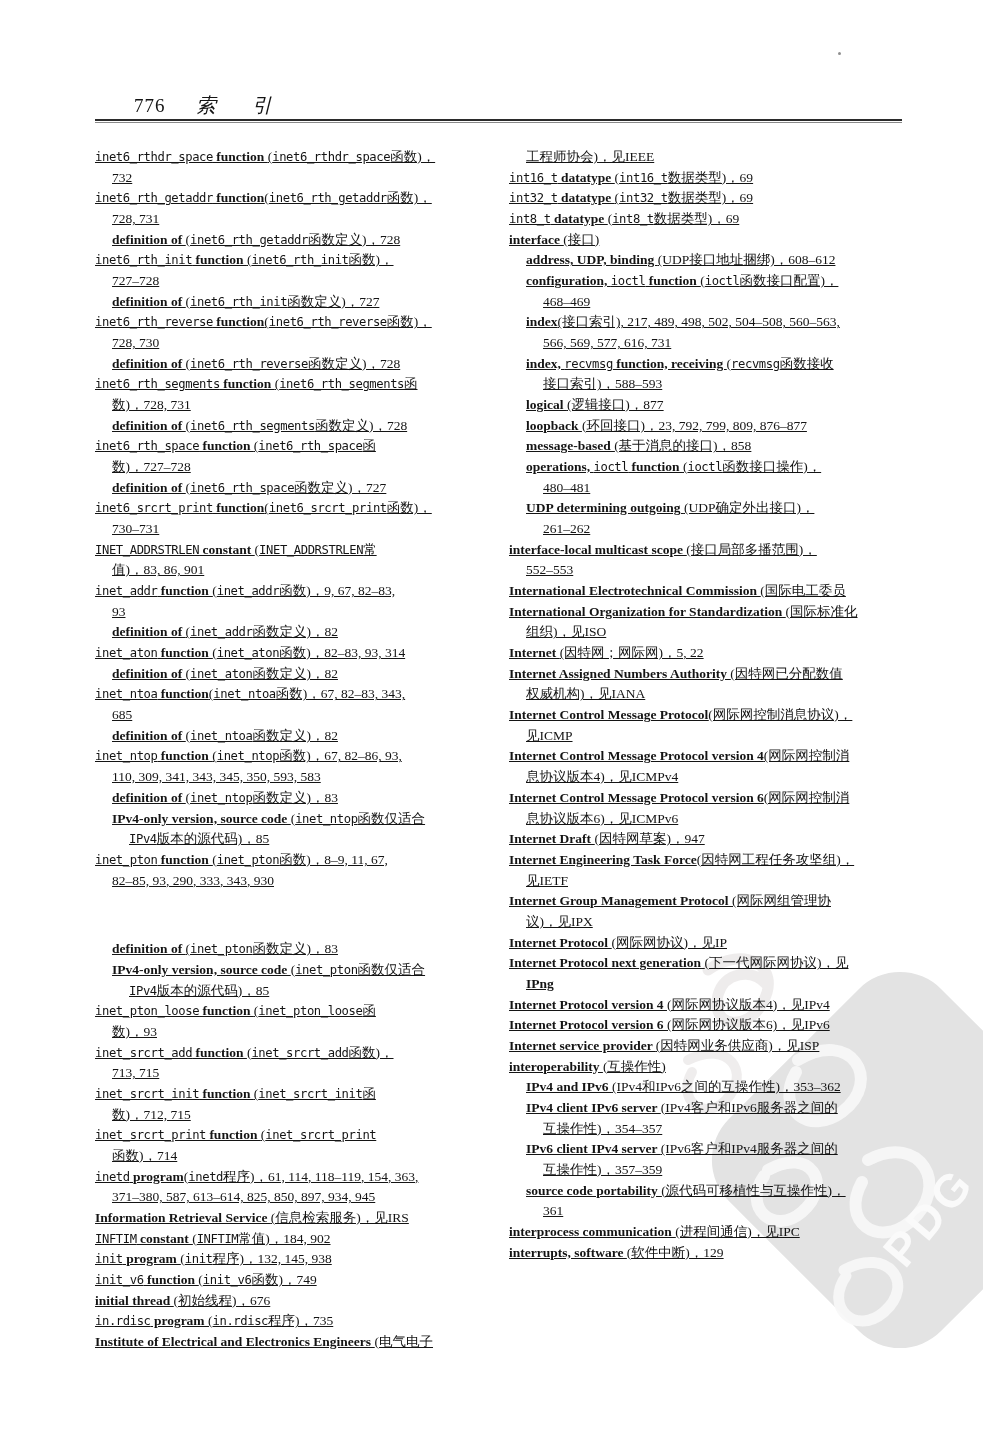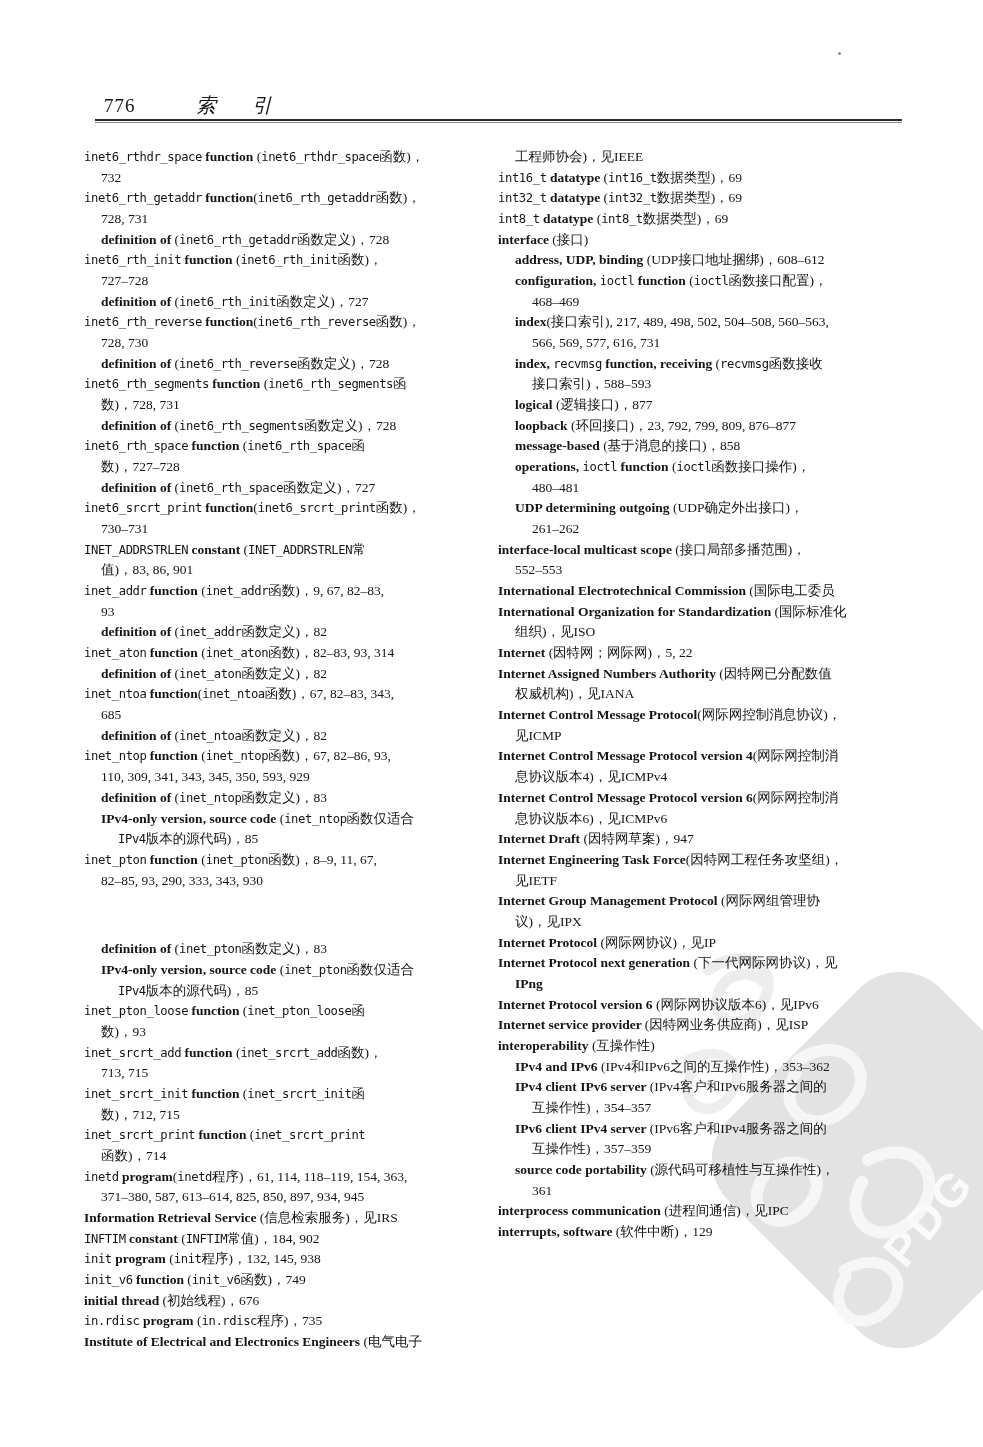--- a/index.html
+++ b/index.html
@@ -2,28 +2,28 @@
 <html><head>
 <meta charset="utf-8">
 <style>
   html,body{margin:0;padding:0;background:#ffffff;}
   .page{
     position:relative;width:983px;height:1447px;background:#ffffff;
     overflow:hidden;font-family:"Liberation Serif","DejaVu Serif",serif;
     color:#141414;
   }
   
-  .pagenum{position:absolute;left:104px;top:95px;font-size:19px;letter-spacing:1px;}
+  .pagenum{position:absolute;left:134px;top:95px;font-size:19px;letter-spacing:1px;}
   .hdr-char1{position:absolute;left:196px;top:92px;font-size:20px;font-style:italic;}
   .hdr-char2{position:absolute;left:252px;top:92px;font-size:20px;font-style:italic;}
   .rule{position:absolute;left:95px;top:119px;width:807px;height:2px;background:#2b2b2b;}
   .rule2{position:absolute;left:95px;top:122px;width:807px;height:1px;background:#8a8a8a;}
   .speck{position:absolute;left:838px;top:52px;width:3px;height:3px;border-radius:50%;background:#8f8f8f;}
   
-  .columns{position:absolute;left:84px;top:147px;width:812px;display:flex;z-index:3;}
+  .columns{position:absolute;left:95px;top:147px;width:812px;display:flex;z-index:3;text-decoration:underline;}
   .col{width:393px;}
   .col.right{width:398px;margin-left:21px;}
   .line{white-space:nowrap;height:20.68px;line-height:20.68px;font-size:13.5px;}
   .seg-code{font-family:"DejaVu Sans Mono","Liberation Mono",monospace;font-size:12.2px;letter-spacing:-0.4px;}
   .seg-roman{font-weight:bold;}
   .seg-plain{font-weight:normal;}
   
   .wm-diamond{
     position:absolute;left:750px;top:1010px;width:300px;height:300px;
     background:#e3e3e3;border-radius:58px;transform:rotate(45deg);z-index:0;
@@ -86,21 +86,21 @@
         <div class="line" style="padding-left: 17px;"><span class="seg-plain">值)，83, 86, 901</span></div>
         <div class="line" style="padding-left: 0px;"><span class="seg-code">inet_addr</span><span class="seg-roman"> function </span><span class="seg-plain">(</span><span class="seg-code">inet_addr</span><span class="seg-plain">函数)，9, 67, 82–83,</span></div>
         <div class="line" style="padding-left: 17px;"><span class="seg-plain">93</span></div>
         <div class="line" style="padding-left: 17px;"><span class="seg-roman">definition of </span><span class="seg-plain">(</span><span class="seg-code">inet_addr</span><span class="seg-plain">函数定义)，82</span></div>
         <div class="line" style="padding-left: 0px;"><span class="seg-code">inet_aton</span><span class="seg-roman"> function </span><span class="seg-plain">(</span><span class="seg-code">inet_aton</span><span class="seg-plain">函数)，82–83, 93, 314</span></div>
         <div class="line" style="padding-left: 17px;"><span class="seg-roman">definition of </span><span class="seg-plain">(</span><span class="seg-code">inet_aton</span><span class="seg-plain">函数定义)，82</span></div>
         <div class="line" style="padding-left: 0px;"><span class="seg-code">inet_ntoa</span><span class="seg-roman"> function</span><span class="seg-plain">(</span><span class="seg-code">inet_ntoa</span><span class="seg-plain">函数)，67, 82–83, 343,</span></div>
         <div class="line" style="padding-left: 17px;"><span class="seg-plain">685</span></div>
         <div class="line" style="padding-left: 17px;"><span class="seg-roman">definition of </span><span class="seg-plain">(</span><span class="seg-code">inet_ntoa</span><span class="seg-plain">函数定义)，82</span></div>
         <div class="line" style="padding-left: 0px;"><span class="seg-code">inet_ntop</span><span class="seg-roman"> function </span><span class="seg-plain">(</span><span class="seg-code">inet_ntop</span><span class="seg-plain">函数)，67, 82–86, 93,</span></div>
-        <div class="line" style="padding-left: 17px;"><span class="seg-plain">110, 309, 341, 343, 345, 350, 593, 929</span></div>
+        <div class="line" style="padding-left: 17px;"><span class="seg-plain">110, 309, 341, 343, 345, 350, 593, 583</span></div>
         <div class="line" style="padding-left: 17px;"><span class="seg-roman">definition of </span><span class="seg-plain">(</span><span class="seg-code">inet_ntop</span><span class="seg-plain">函数定义)，83</span></div>
         <div class="line" style="padding-left: 17px;"><span class="seg-roman">IPv4-only version, source code </span><span class="seg-plain">(</span><span class="seg-code">inet_ntop</span><span class="seg-plain">函数仅适合</span></div>
         <div class="line" style="padding-left: 34px;"><span class="seg-code">IPv4</span><span class="seg-plain">版本的源代码)，85</span></div>
         <div class="line" style="padding-left: 0px;"><span class="seg-code">inet_pton</span><span class="seg-roman"> function </span><span class="seg-plain">(</span><span class="seg-code">inet_pton</span><span class="seg-plain">函数)，8–9, 11, 67,</span></div>
         <div class="line" style="padding-left: 17px;"><span class="seg-plain">82–85, 93, 290, 333, 343, 930</span></div>
         <div class="line" style="padding-left: 17px; margin-top: 48px;"><span class="seg-roman">definition of </span><span class="seg-plain">(</span><span class="seg-code">inet_pton</span><span class="seg-plain">函数定义)，83</span></div>
         <div class="line" style="padding-left: 17px;"><span class="seg-roman">IPv4-only version, source code </span><span class="seg-plain">(</span><span class="seg-code">inet_pton</span><span class="seg-plain">函数仅适合</span></div>
         <div class="line" style="padding-left: 34px;"><span class="seg-code">IPv4</span><span class="seg-plain">版本的源代码)，85</span></div>
         <div class="line" style="padding-left: 0px;"><span class="seg-code">inet_pton_loose</span><span class="seg-roman"> function </span><span class="seg-plain">(</span><span class="seg-code">inet_pton_loose</span><span class="seg-plain">函</span></div>
         <div class="line" style="padding-left: 17px;"><span class="seg-plain">数)，93</span></div>
@@ -155,20 +155,21 @@
         <div class="line" style="padding-left: 0px;"><span class="seg-roman">Internet Control Message Protocol version 6</span><span class="seg-plain">(网际网控制消</span></div>
         <div class="line" style="padding-left: 17px;"><span class="seg-plain">息协议版本6)，见ICMPv6</span></div>
         <div class="line" style="padding-left: 0px;"><span class="seg-roman">Internet Draft </span><span class="seg-plain">(因特网草案)，947</span></div>
         <div class="line" style="padding-left: 0px;"><span class="seg-roman">Internet Engineering Task Force</span><span class="seg-plain">(因特网工程任务攻坚组)，</span></div>
         <div class="line" style="padding-left: 17px;"><span class="seg-plain">见IETF</span></div>
         <div class="line" style="padding-left: 0px;"><span class="seg-roman">Internet Group Management Protocol </span><span class="seg-plain">(网际网组管理协</span></div>
         <div class="line" style="padding-left: 17px;"><span class="seg-plain">议)，见IPX</span></div>
         <div class="line" style="padding-left: 0px;"><span class="seg-roman">Internet Protocol </span><span class="seg-plain">(网际网协议)，见IP</span></div>
         <div class="line" style="padding-left: 0px;"><span class="seg-roman">Internet Protocol next generation </span><span class="seg-plain">(下一代网际网协议)，见</span></div>
         <div class="line" style="padding-left: 17px;"><span class="seg-roman">IPng</span></div>
+        <div class="line" style="padding-left: 0px;"><span class="seg-roman">Internet Protocol version 4 </span><span class="seg-plain">(网际网协议版本4)，见IPv4</span></div>
         <div class="line" style="padding-left: 0px;"><span class="seg-roman">Internet Protocol version 6 </span><span class="seg-plain">(网际网协议版本6)，见IPv6</span></div>
         <div class="line" style="padding-left: 0px;"><span class="seg-roman">Internet service provider </span><span class="seg-plain">(因特网业务供应商)，见ISP</span></div>
         <div class="line" style="padding-left: 0px;"><span class="seg-roman">interoperability </span><span class="seg-plain">(互操作性)</span></div>
         <div class="line" style="padding-left: 17px;"><span class="seg-roman">IPv4 and IPv6 </span><span class="seg-plain">(IPv4和IPv6之间的互操作性)，353–362</span></div>
         <div class="line" style="padding-left: 17px;"><span class="seg-roman">IPv4 client IPv6 server </span><span class="seg-plain">(IPv4客户和IPv6服务器之间的</span></div>
         <div class="line" style="padding-left: 34px;"><span class="seg-plain">互操作性)，354–357</span></div>
         <div class="line" style="padding-left: 17px;"><span class="seg-roman">IPv6 client IPv4 server </span><span class="seg-plain">(IPv6客户和IPv4服务器之间的</span></div>
         <div class="line" style="padding-left: 34px;"><span class="seg-plain">互操作性)，357–359</span></div>
         <div class="line" style="padding-left: 17px;"><span class="seg-roman">source code portability </span><span class="seg-plain">(源代码可移植性与互操作性)，</span></div>
         <div class="line" style="padding-left: 34px;"><span class="seg-plain">361</span></div>

